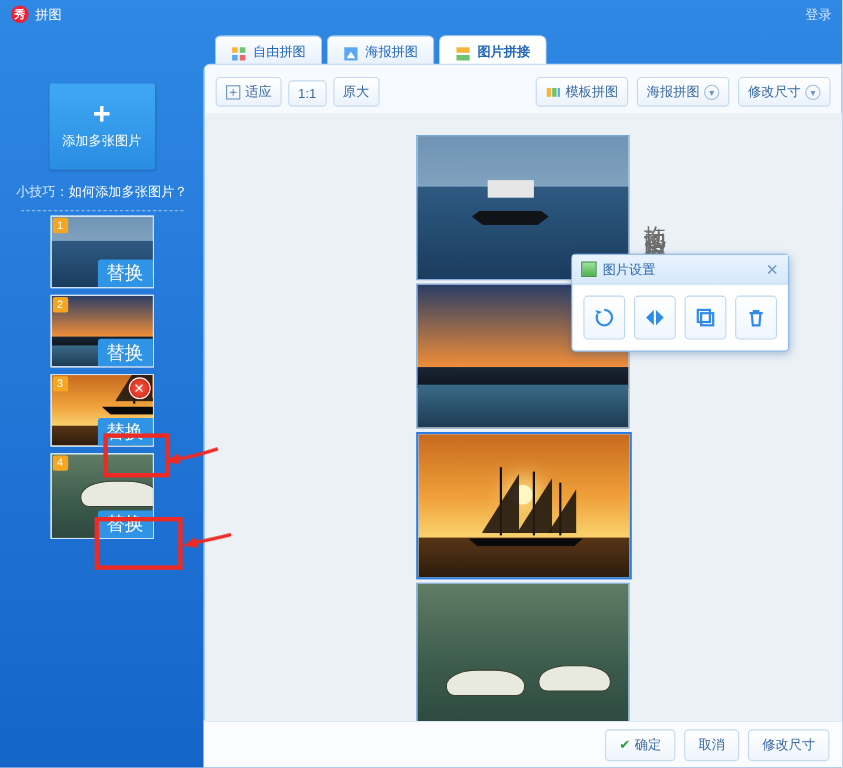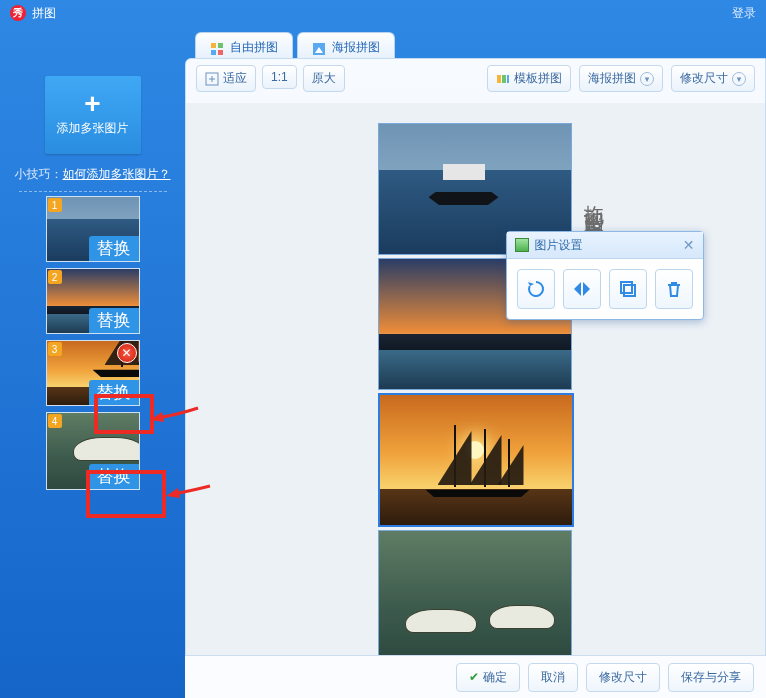--- a/index.html
+++ b/index.html
@@ -6,21 +6,21 @@
 .app{width:766px;height:698px;background:linear-gradient(#2f88e4,#1565c9);position:relative;overflow:hidden}
 .titlebar{height:26px;color:#fff;display:flex;align-items:center;padding:0 10px;justify-content:space-between}
 .titlebar .left{display:flex;align-items:center;gap:6px}
 .titlebar .logo{width:16px;height:16px;border-radius:50%;background:#e23;color:#fff;display:flex;align-items:center;justify-content:center;font-size:10px;font-weight:bold}
 .titlebar .login{color:#dce9ff}
 .tabs{display:flex;gap:4px;margin-left:195px;padding-top:6px}
 .tab{background:linear-gradient(#fdfeff,#e4effc);border:1px solid #b8d4f0;border-bottom:none;border-radius:6px 6px 0 0;padding:6px 14px;display:flex;align-items:flex-end;gap:6px;color:#2367b7;cursor:pointer}
 .tab .ic{width:14px;height:14px;display:inline-flex}
 .tab.active{background:#fff;font-weight:bold}
 .workarea{position:absolute;left:185px;right:0;top:58px;bottom:42px;background:linear-gradient(#f7fafe,#eef5fc);border:1px solid #c6dcf2;border-radius:6px 0 0 0}
-.toolbar{height:32px;display:flex;align-items:flex-start;padding:6px 10px;gap:6px}
+.toolbar{height:32px;display:flex;align-items:flex-end;padding:6px 10px;gap:6px}
 .tbtn{background:linear-gradient(#ffffff,#eaf2fb);border:1px solid #c4d9ee;border-radius:4px;padding:4px 8px;display:flex;align-items:center;gap:4px;color:#3a6aa0;cursor:pointer}
 .toolbar .rgroup{margin-left:auto;display:flex;gap:8px}
 .canvas{position:absolute;left:0;right:0;top:44px;bottom:0;background:#ecf1f6;display:flex;justify-content:center;align-items:flex-start;overflow:auto}
 .stitch{position:relative;margin-top:20px;display:flex;flex-direction:column;gap:3px}
 .cimg{width:192px;height:130px;border:1px solid #7aa8d8;position:relative;overflow:hidden}
 .cimg.sel{border:2px solid #2b7de3}
 .sky{position:absolute;inset:0}
 .sea{position:absolute;left:0;right:0;bottom:0}
 .ship1 .sky{background:linear-gradient(#6f94b4,#9ebdd3)}
 .ship1 .sea{top:35%;background:linear-gradient(#2f5a82,#1a3c5e)}
@@ -39,31 +39,31 @@
 .sail .m3{left:128px;height:48px}
 .sail .sl{position:absolute;background:#241a10;opacity:.92}
 .sail .s1{left:58px;bottom:40px;width:34px;height:54px;clip-path:polygon(100% 0,100% 100%,0 100%)}
 .sail .s2{left:90px;bottom:40px;width:32px;height:50px;clip-path:polygon(100% 0,100% 100%,0 100%)}
 .sail .s3{left:118px;bottom:40px;width:26px;height:40px;clip-path:polygon(100% 0,100% 100%,0 100%)}
 .boats .sea{top:0;background:linear-gradient(#5f7c64 0%,#3c5a4c 60%,#2d4940 100%)}
 .boats .b{position:absolute;bottom:28px;height:22px;background:#e8eadf;border:1px solid #3a4030;border-radius:40% 40% 8px 8px/60% 60% 8px 8px}
 .boats .b1{left:26px;width:70px}
 .boats .b2{left:110px;width:64px;bottom:32px}
 .vtext{position:absolute;left:204px;top:66px;writing-mode:vertical-rl;font-family:"KaiTi","STKaiti",serif;color:#6c6c6c;font-size:20px;letter-spacing:4px}
-.popup{position:absolute;left:128px;top:108px;width:196px;background:#fff;border:1px solid #8db8e4;border-radius:4px;box-shadow:0 2px 8px rgba(30,80,140,.35)}
+.popup{position:absolute;left:141px;top:108px;width:196px;background:#fff;border:1px solid #8db8e4;border-radius:4px;box-shadow:0 2px 8px rgba(30,80,140,.35)}
 .popup .ph{height:26px;background:linear-gradient(#e9f3ff,#d6e8fb);border-bottom:1px solid #bcd6ef;display:flex;align-items:center;padding:0 8px;gap:6px;color:#2f6bab;font-size:12px}
 .popup .ph .sq{width:12px;height:12px;border:1px solid #3a8a3a;background:linear-gradient(#9fe39f,#4db24d)}
 .popup .ph .x{margin-left:auto;cursor:pointer;color:#6f9ac6;font-size:14px}
 .popup .pb{padding:10px;display:flex;gap:8px}
 .pbtn{width:38px;height:38px;border:1px solid #bcd6ef;border-radius:4px;background:linear-gradient(#ffffff,#eef6fe);display:flex;align-items:center;justify-content:center;color:#2f8be6;cursor:pointer}
 .sidebar{position:absolute;left:0;top:58px;bottom:42px;width:185px;display:flex;flex-direction:column;align-items:center;padding-top:18px}
 .addbtn{width:96px;height:78px;background:linear-gradient(#3fa8f5,#2a8de0);border:none;border-radius:2px;color:#fff;display:flex;flex-direction:column;align-items:center;justify-content:center;gap:6px;font-size:12px;cursor:pointer;box-shadow:0 1px 2px rgba(0,0,0,.2)}
 .addbtn .plus{font-size:28px;line-height:20px;font-weight:bold}
 .tip{color:#dbe9ff;margin-top:12px;font-size:12px}
-.tip a{color:#fff;text-decoration:underline;cursor:pointer}
+.tip a{color:#fff;cursor:pointer}
 .hr{width:148px;border-top:1px dashed #8bb8e6;margin:8px 0 4px}
 .thumbs{display:flex;flex-direction:column;gap:6px}
 .th{width:92px;border:1px solid #cfe0f1;background:#fff;position:relative}
 .th .pic{height:64px;position:relative;overflow:hidden}
 .th .num{position:absolute;left:1px;top:1px;width:14px;height:14px;background:#f4a623;color:#fff;font-size:10px;display:flex;align-items:center;justify-content:center;border-radius:2px}
 .th .rep{position:absolute;right:0;bottom:0;background:#2f93e6;color:#fff;font-size:17px;padding:1px 8px;border-radius:3px 0 0 0;cursor:pointer}
 .th .del{position:absolute;right:2px;top:2px;width:18px;height:18px;border-radius:50%;background:radial-gradient(#ff5a44,#c71f0e);color:#fff;font-size:12px;display:flex;align-items:center;justify-content:center;cursor:pointer;border:1px solid #fff;box-shadow:0 0 2px #800}
 .th4{height:76px}
 .redbox{position:absolute;border:4px solid #ee2a24;background:transparent;pointer-events:none}
 .arrow{position:absolute;pointer-events:none}
@@ -100,20 +100,29 @@
       <span>自由拼图</span>
     </div>
     <div class="tab">
       <span class="ic">
           <svg viewBox="0 0 14 14">
             <rect x="1" y="1" width="12" height="12" fill="#5aa8ef"></rect>
             <polygon points="3,11 7,5 11,11" fill="#fff"></polygon>
           </svg>
         </span>
       <span>海报拼图</span>
+    </div>
+    <div class="tab active">
+      <span class="ic">
+          <svg viewBox="0 0 14 14">
+            <rect x="1" y="1" width="12" height="5" fill="#f5b43a"></rect>
+            <rect x="1" y="8" width="12" height="5" fill="#6ec46e"></rect>
+          </svg>
+        </span>
+      <span>图片拼接</span>
     </div>
   </div>
 
   <div class="sidebar">
     <button class="addbtn">
       <span class="plus">+</span>
       <span>添加多张图片</span>
     </button>
     <div class="tip">
       <span>小技巧：</span><a>如何添加多张图片？</a>
@@ -277,23 +286,20 @@
     <div class="fbtn">
         <span class="ok">✔</span>
         <span>确定</span>
       </div>
     <div class="fbtn">
         <span>取消</span>
       </div>
     <div class="fbtn">
         <span>修改尺寸</span>
       </div>
-    <div class="fbtn">
-        <span>保存与分享</span>
-      </div>
   </div>
 
   <div class="redbox" style="left:94px;top:394px;width:52px;height:32px"></div>
   <div class="redbox" style="left:86px;top:470px;width:72px;height:40px"></div>
   <div class="arrow" style="left:150px;top:404px">
     <svg width="50" height="20">
         <path d="M48 4 Q30 10 8 14" stroke="#ee2a24" stroke-width="3" fill="none"></path>
         <path d="M0 16 l12 -8 l2 10 z" fill="#ee2a24"></path>
       </svg>
   </div>

